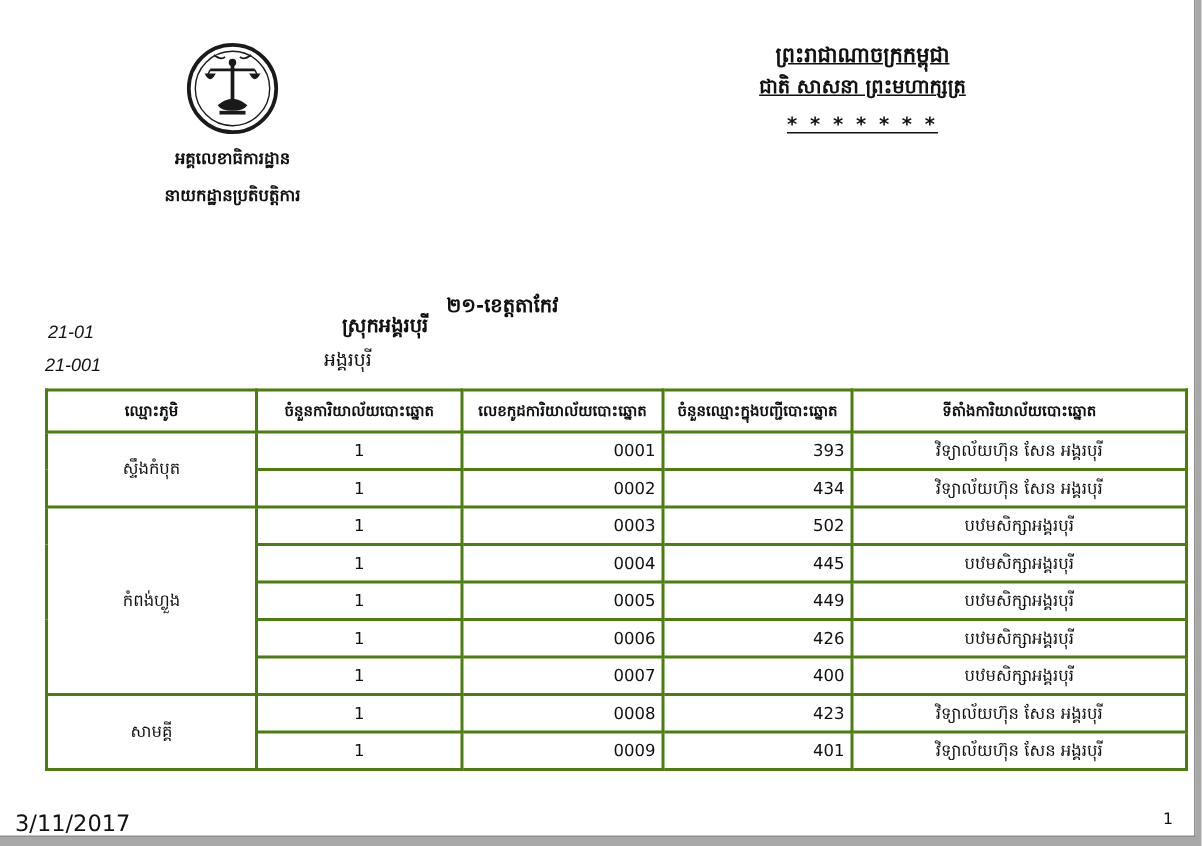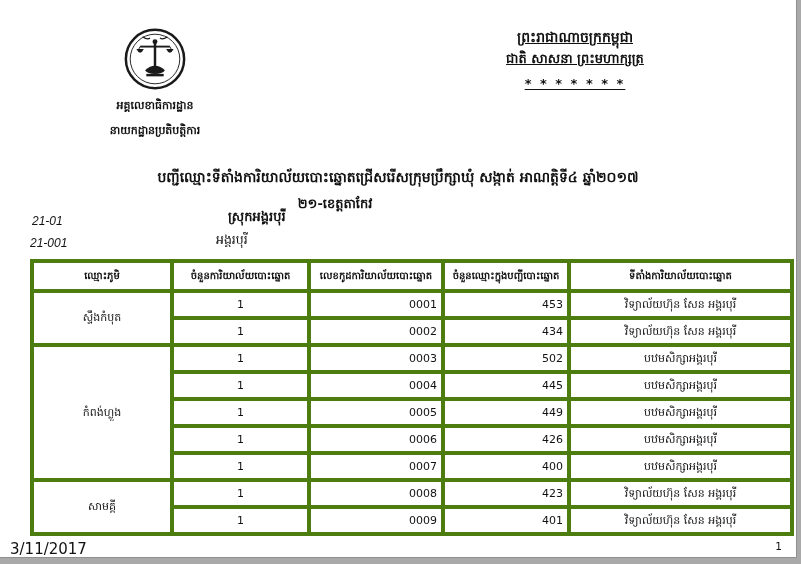--- a/index.html
+++ b/index.html
@@ -49,21 +49,21 @@
   #commune-code{top:236px;left:30px;}
   #commune-name{top:232px;left:216px;font-size:12.5px;}
 
   
   table.ps-table{
     position:absolute;top:259px;left:30px;
     width:760px;border-collapse:collapse;table-layout:fixed;
     color:#111;
   }
   table.ps-table th, table.ps-table td{
-    border:4px solid #4d7c0f;
+    border:2px solid #4d7c0f;
     font-size:11px;
     padding:1px 4px;
     height:21px;
     overflow:hidden;white-space:nowrap;
   }
   table.ps-table th{
     font-size:10px;font-weight:bold;text-align:center;height:24px;
   }
   col.c1{width:140px;} col.c2{width:137px;} col.c3{width:134px;}
   col.c4{width:126px;} col.c5{width:223px;}
@@ -101,21 +101,20 @@
       <line x1="74" y1="30" x2="77" y2="36" stroke="#1a1a1a" stroke-width="1.5"></line>
       <circle cx="50" cy="22" r="4" fill="#1a1a1a"></circle>
       <path d="M34 68 q16 -14 32 0 q-4 6 -16 6 q-12 0 -16 -6 z" fill="#1a1a1a"></path>
       <rect x="36" y="74" width="28" height="4" fill="#1a1a1a"></rect>
       <path d="M30 14 q8 6 12 2 M70 14 q-8 6 -12 2" fill="none" stroke="#1a1a1a" stroke-width="2"></path>
     </svg>
     <div class="org-dept1">អគ្គលេខាធិការដ្ឋាន</div>
     <div class="org-dept2">នាយកដ្ឋានប្រតិបត្តិការ</div>
   </div>
 
-  <div class="doc-title">បញ្ជីឈ្មោះទីតាំងការិយាល័យបោះឆ្នោតជ្រើសរើសក្រុមប្រឹក្សាឃុំ សង្កាត់  អាណត្តិទី៤ ឆ្នាំ២០១៧</div>
   <div class="doc-subtitle">២១-ខេត្តតាកែវ</div>
 
   <div id="district-code" class="code-line code-italic">21-01</div>
   <div id="district-name" class="code-line">ស្រុកអង្គរបុរី</div>
   <div id="commune-code" class="code-line code-italic">21-001</div>
   <div id="commune-name" class="code-line">អង្គរបុរី</div>
 
   <table class="ps-table">
     <colgroup>
       <col class="c1">
@@ -131,21 +130,21 @@
         <th>លេខកូដការិយាល័យបោះឆ្នោត</th>
         <th>ចំនួនឈ្មោះក្នុងបញ្ជីបោះឆ្នោត</th>
         <th>ទីតាំងការិយាល័យបោះឆ្នោត</th>
       </tr>
     </thead>
     <tbody id="table-body">
         <tr>
           <td class="village" rowspan="2">ស្ទឹងកំបុត</td>
           <td class="num-offices">1</td>
           <td class="code">0001</td>
-          <td class="voters">453</td>
+          <td class="voters">393</td>
           <td class="location">វិទ្យាល័យហ៊ុន សែន អង្គរបុរី</td>
         </tr>
         <tr>
           <td class="num-offices">1</td>
           <td class="code">0002</td>
           <td class="voters">434</td>
           <td class="location">វិទ្យាល័យហ៊ុន សែន អង្គរបុរី</td>
         </tr>
         <tr>
           <td class="village" rowspan="5">កំពង់ហ្លួង</td>

